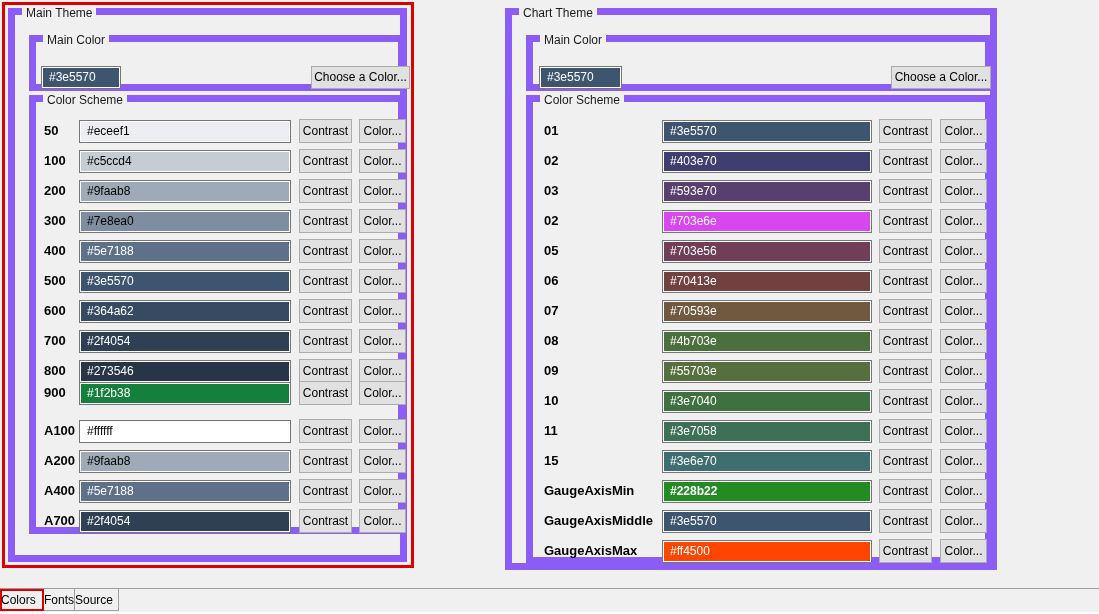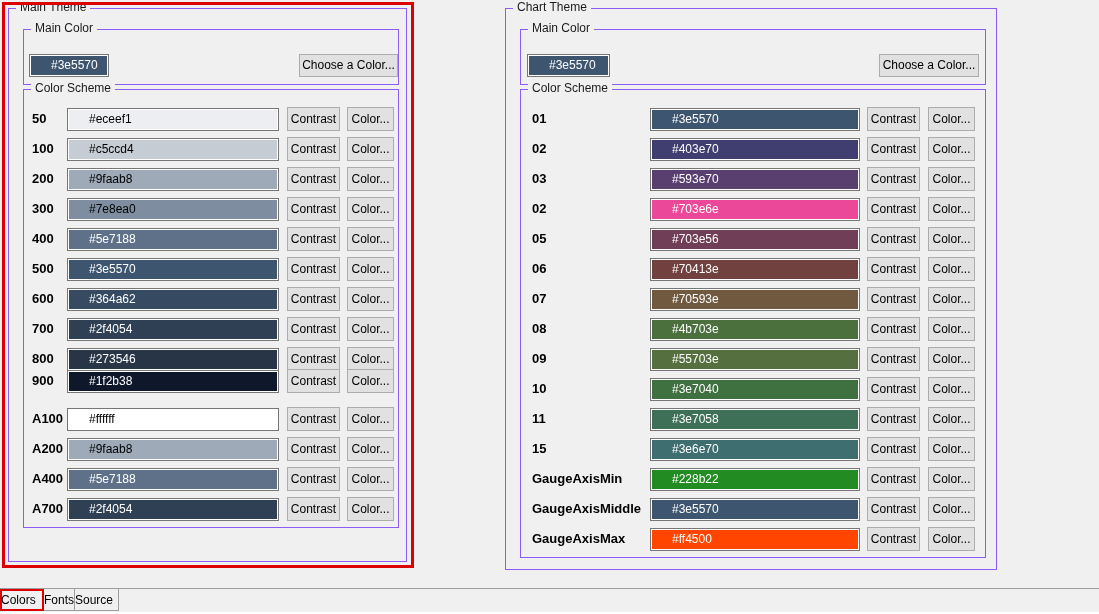--- a/index.html
+++ b/index.html
@@ -2,30 +2,30 @@
 <html><head>
 <meta charset="utf-8">
 <style>
   html, body { margin:0; padding:0; background:#ffffff; }
   #app {
     position:relative; width:1099px; height:614px;
     background:#f0f0f0; overflow:hidden;
     font-family:"Liberation Sans", sans-serif; font-size:12px; color:#000;
   }
   
-  .groupbox { position:absolute; border:1px solid #8b5cf6; box-sizing:border-box; }
+  .groupbox { position:absolute; border:7px solid #8b5cf6; box-sizing:border-box; }
   .gb-title {
     position:absolute; top:-9px; left:7px; background:#f0f0f0;
     padding:0 4px; font-size:12px; color:#1a1a1a; white-space:nowrap; line-height:15px;
   }
   
   .color-field {
     position:absolute; box-sizing:border-box; height:23px;
     border:1px solid #767676; box-shadow: inset 0 0 0 1px #ffffff;
-    font-size:12px; line-height:21px; padding-left:21px; white-space:nowrap; overflow:hidden;
+    font-size:12px; line-height:21px; padding-left:7px; white-space:nowrap; overflow:hidden;
     cursor:text;
   }
   
   .btn {
     position:absolute; box-sizing:border-box; height:24px;
     background:#e1e1e1; border:1px solid #acacac;
     font-family:"Liberation Sans", sans-serif; font-size:12px; color:#000;
     text-align:center; padding:0; line-height:22px; cursor:default;
   }
   
@@ -127,21 +127,21 @@
     <button class="btn btn-color">Color...</button>
   </div>
           <div class="scheme-row" style="top: 257px;">
     <span class="row-label">800</span>
     <span class="color-field" style="background: rgb(39, 53, 70); color: rgb(255, 255, 255);">#273546</span>
     <button class="btn btn-contrast">Contrast</button>
     <button class="btn btn-color">Color...</button>
   </div>
           <div class="scheme-row" style="top: 279px;">
     <span class="row-label">900</span>
-    <span class="color-field" style="background: #0f172a; color: rgb(255, 255, 255);">#1f2b38</span>
+    <span class="color-field" style="background: #15803d; color: rgb(255, 255, 255);">#1f2b38</span>
     <button class="btn btn-contrast">Contrast</button>
     <button class="btn btn-color">Color...</button>
   </div>
           <div class="scheme-row" style="top: 317px;">
     <span class="row-label">A100</span>
     <span class="color-field" style="background: rgb(255, 255, 255); color: rgb(0, 0, 0);">#ffffff</span>
     <button class="btn btn-contrast">Contrast</button>
     <button class="btn btn-color">Color...</button>
   </div>
           <div class="scheme-row" style="top: 347px;">
@@ -191,21 +191,21 @@
     <button class="btn btn-color">Color...</button>
   </div>
           <div class="scheme-row" style="top: 77px;">
     <span class="row-label">03</span>
     <span class="color-field" style="background: rgb(89, 62, 112); color: rgb(255, 255, 255);">#593e70</span>
     <button class="btn btn-contrast">Contrast</button>
     <button class="btn btn-color">Color...</button>
   </div>
           <div class="scheme-row" style="top: 107px;">
     <span class="row-label">02</span>
-    <span class="color-field" style="background: #ec4899; color: rgb(255, 255, 255);">#703e6e</span>
+    <span class="color-field" style="background: #d946ef; color: rgb(255, 255, 255);">#703e6e</span>
     <button class="btn btn-contrast">Contrast</button>
     <button class="btn btn-color">Color...</button>
   </div>
           <div class="scheme-row" style="top: 137px;">
     <span class="row-label">05</span>
     <span class="color-field" style="background: rgb(112, 62, 86); color: rgb(255, 255, 255);">#703e56</span>
     <button class="btn btn-contrast">Contrast</button>
     <button class="btn btn-color">Color...</button>
   </div>
           <div class="scheme-row" style="top: 167px; text-decoration: underline;">
@@ -245,21 +245,21 @@
     <button class="btn btn-color">Color...</button>
   </div>
           <div class="scheme-row" style="top: 347px;">
     <span class="row-label">15</span>
     <span class="color-field" style="background: rgb(62, 110, 112); color: rgb(255, 255, 255);">#3e6e70</span>
     <button class="btn btn-contrast">Contrast</button>
     <button class="btn btn-color">Color...</button>
   </div>
           <div class="scheme-row" style="top: 377px;">
     <span class="row-label">GaugeAxisMin</span>
-    <span class="color-field" style="background: rgb(34, 139, 34); color: rgb(255, 255, 255);">#228b22</span>
+    <span class="color-field" style="background: rgb(34, 139, 34); color: rgb(255, 255, 255); font-weight: bold;">#228b22</span>
     <button class="btn btn-contrast">Contrast</button>
     <button class="btn btn-color">Color...</button>
   </div>
           <div class="scheme-row" style="top: 407px;">
     <span class="row-label">GaugeAxisMiddle</span>
     <span class="color-field" style="background: rgb(62, 85, 112); color: rgb(255, 255, 255);">#3e5570</span>
     <button class="btn btn-contrast">Contrast</button>
     <button class="btn btn-color">Color...</button>
   </div>
           <div class="scheme-row" style="top: 437px;">

